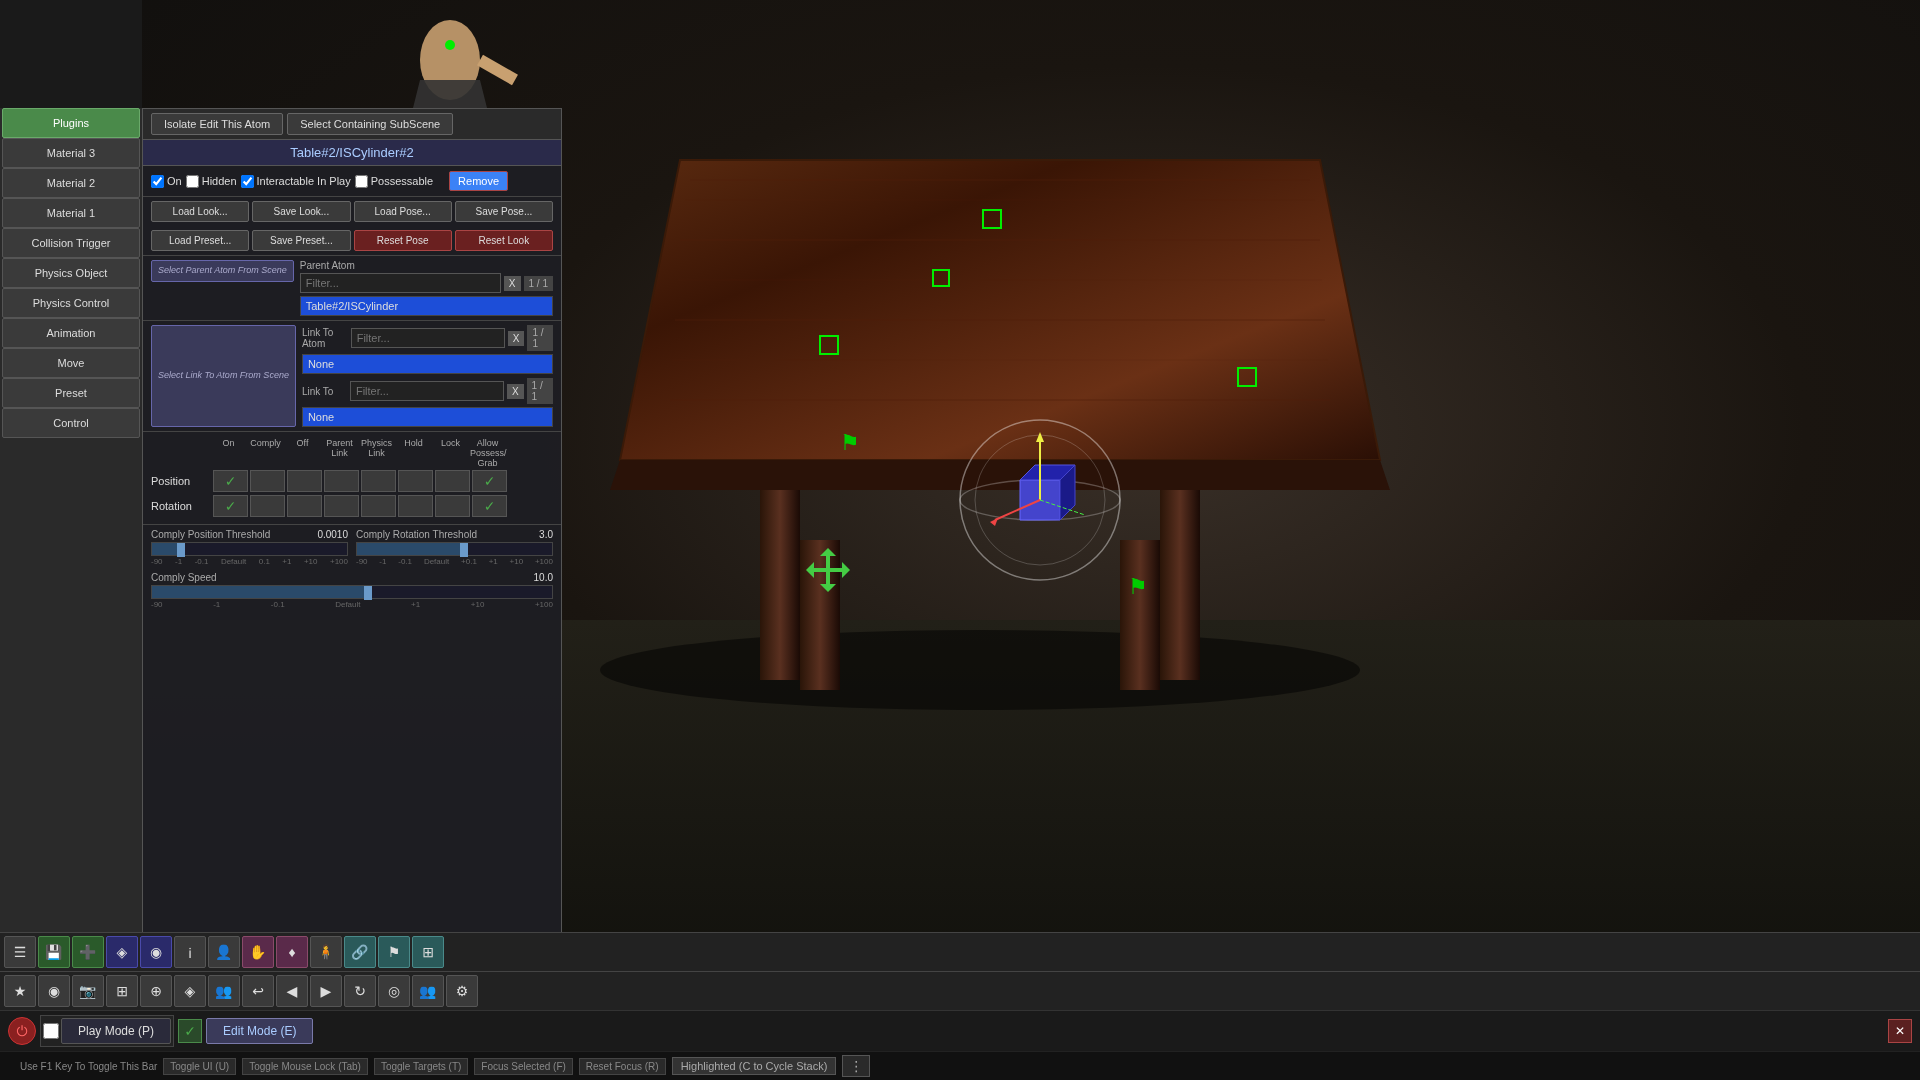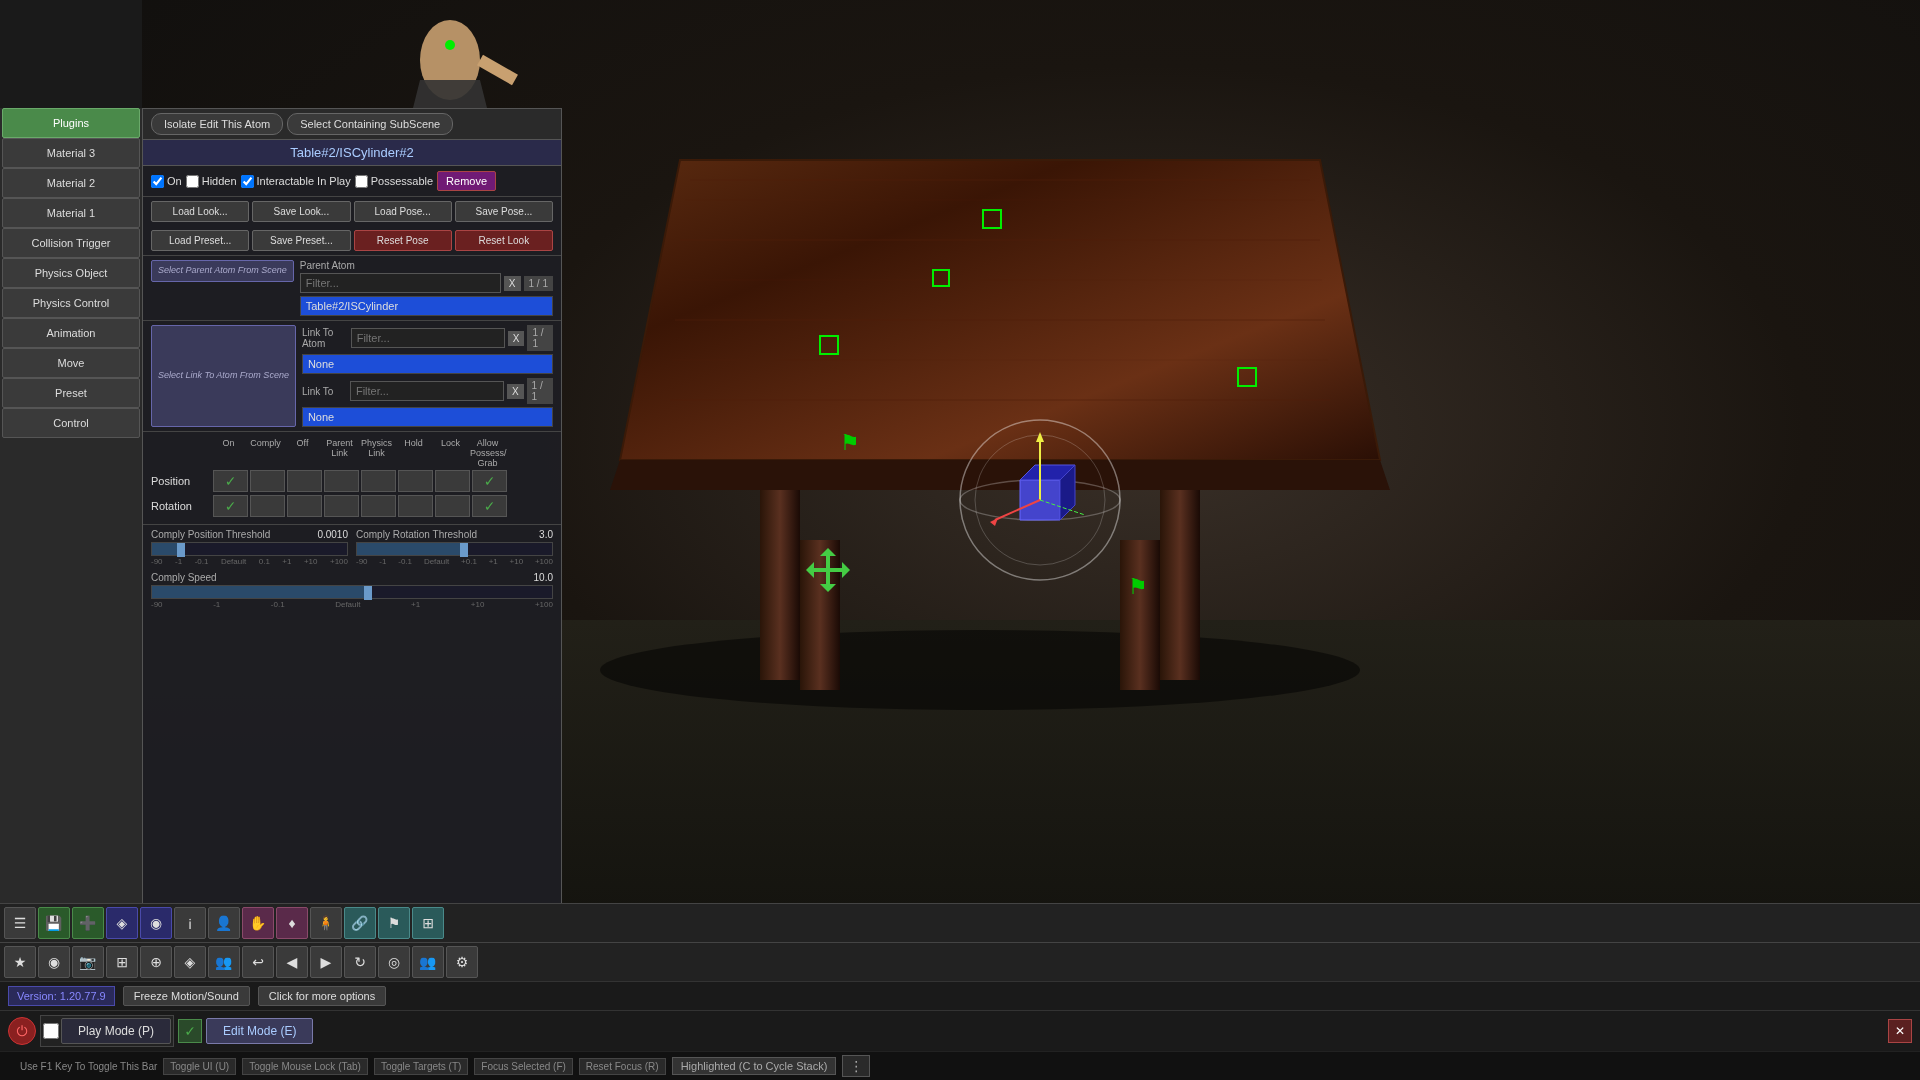--- a/index.html
+++ b/index.html
@@ -75,21 +75,21 @@
       gap: 4px;
     }
 
     .panel-header button {
       padding: 4px 12px;
       background: #3a3a3a;
       border: 1px solid #666;
       color: #ddd;
       cursor: pointer;
       font-size: 11px;
-      border-radius: 10px;
+      border-radius: 2px;
     }
 
     .atom-title {
       background: #2a2a4a;
       padding: 5px 8px;
       text-align: center;
       font-size: 13px;
       color: #aaccff;
       border-bottom: 1px solid #555;
     }
@@ -107,27 +107,28 @@
       align-items: center;
       gap: 3px;
       font-size: 11px;
       cursor: pointer;
     }
     .checkbox-label input[type=checkbox] {
       width: 13px; height: 13px;
     }
 
     .btn-remove {
-      background: #701a75;
+      background: #3b82f6;
       border: 1px solid #aa4444;
       color: #fff;
       padding: 3px 8px;
       cursor: pointer;
       font-size: 11px;
       border-radius: 2px;
+      margin-left: 12px;
     }
 
     .preset-row {
       display: grid;
       grid-template-columns: 1fr 1fr 1fr 1fr;
       gap: 3px;
       padding: 4px 8px;
     }
     .preset-row button {
       padding: 4px 4px;
@@ -804,25 +805,20 @@
     <div class="tb-icon">👥</div>
     <div class="tb-icon">↩</div>
     <div class="tb-icon">◀</div>
     <div class="tb-icon">▶</div>
     <div class="tb-icon">↻</div>
     <div class="tb-icon">◎</div>
     <div class="tb-icon">👥</div>
     <div class="tb-icon">⚙</div>
   </div>
 
-  <div class="version-bar">
-    <div class="version-badge">Version: 1.20.77.9</div>
-    <button class="version-btn">Freeze Motion/Sound</button>
-    <button class="version-btn">Click for more options</button>
-  </div>
 
   <div class="mode-bar">
     <div class="power-btn">⏻</div>
     <div style="display:flex; align-items:center; gap:2px; background:#222; border:1px solid #444; padding:2px;">
       <input type="checkbox" style="width: 16px; height: 16px;">
       <button class="mode-btn">Play Mode (P)</button>
     </div>
     <div class="check-btn">✓</div>
     <button class="mode-btn active">Edit Mode (E)</button>
     <div class="close-btn">✕</div>

